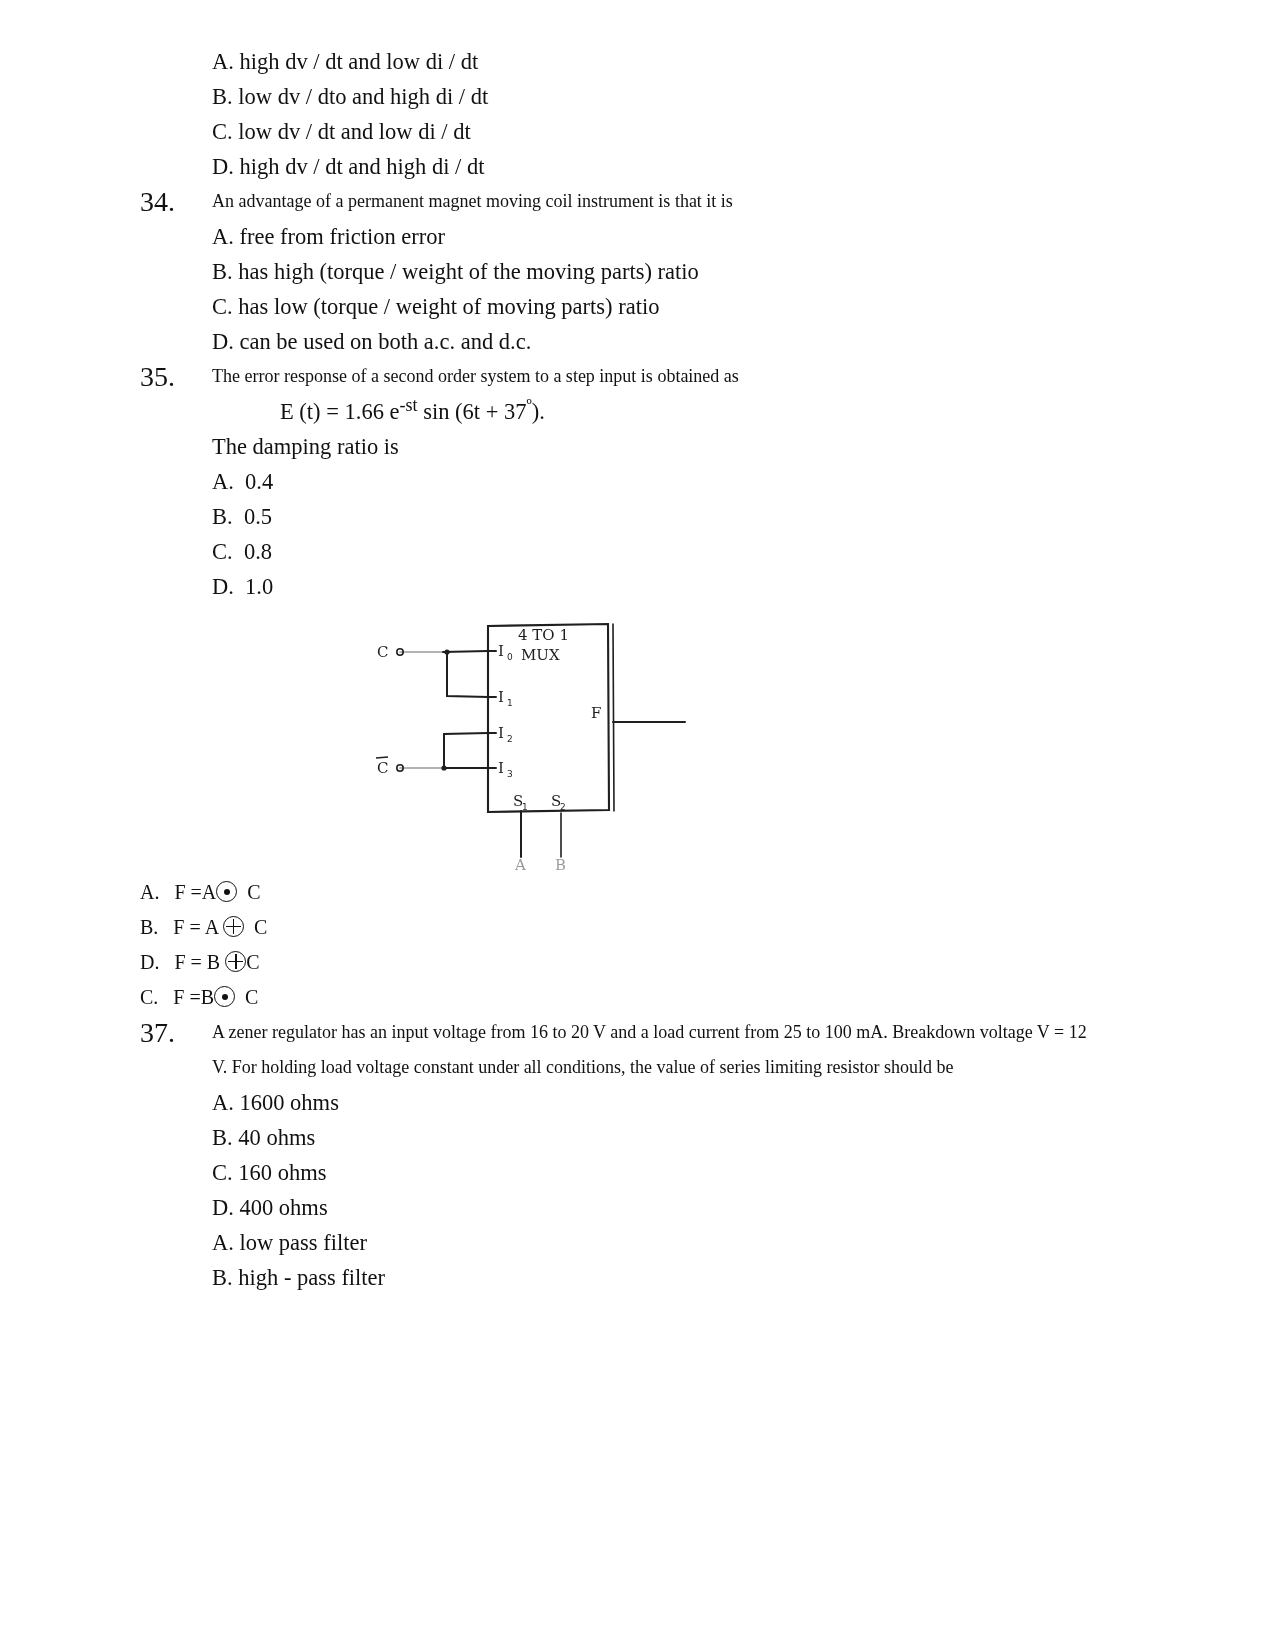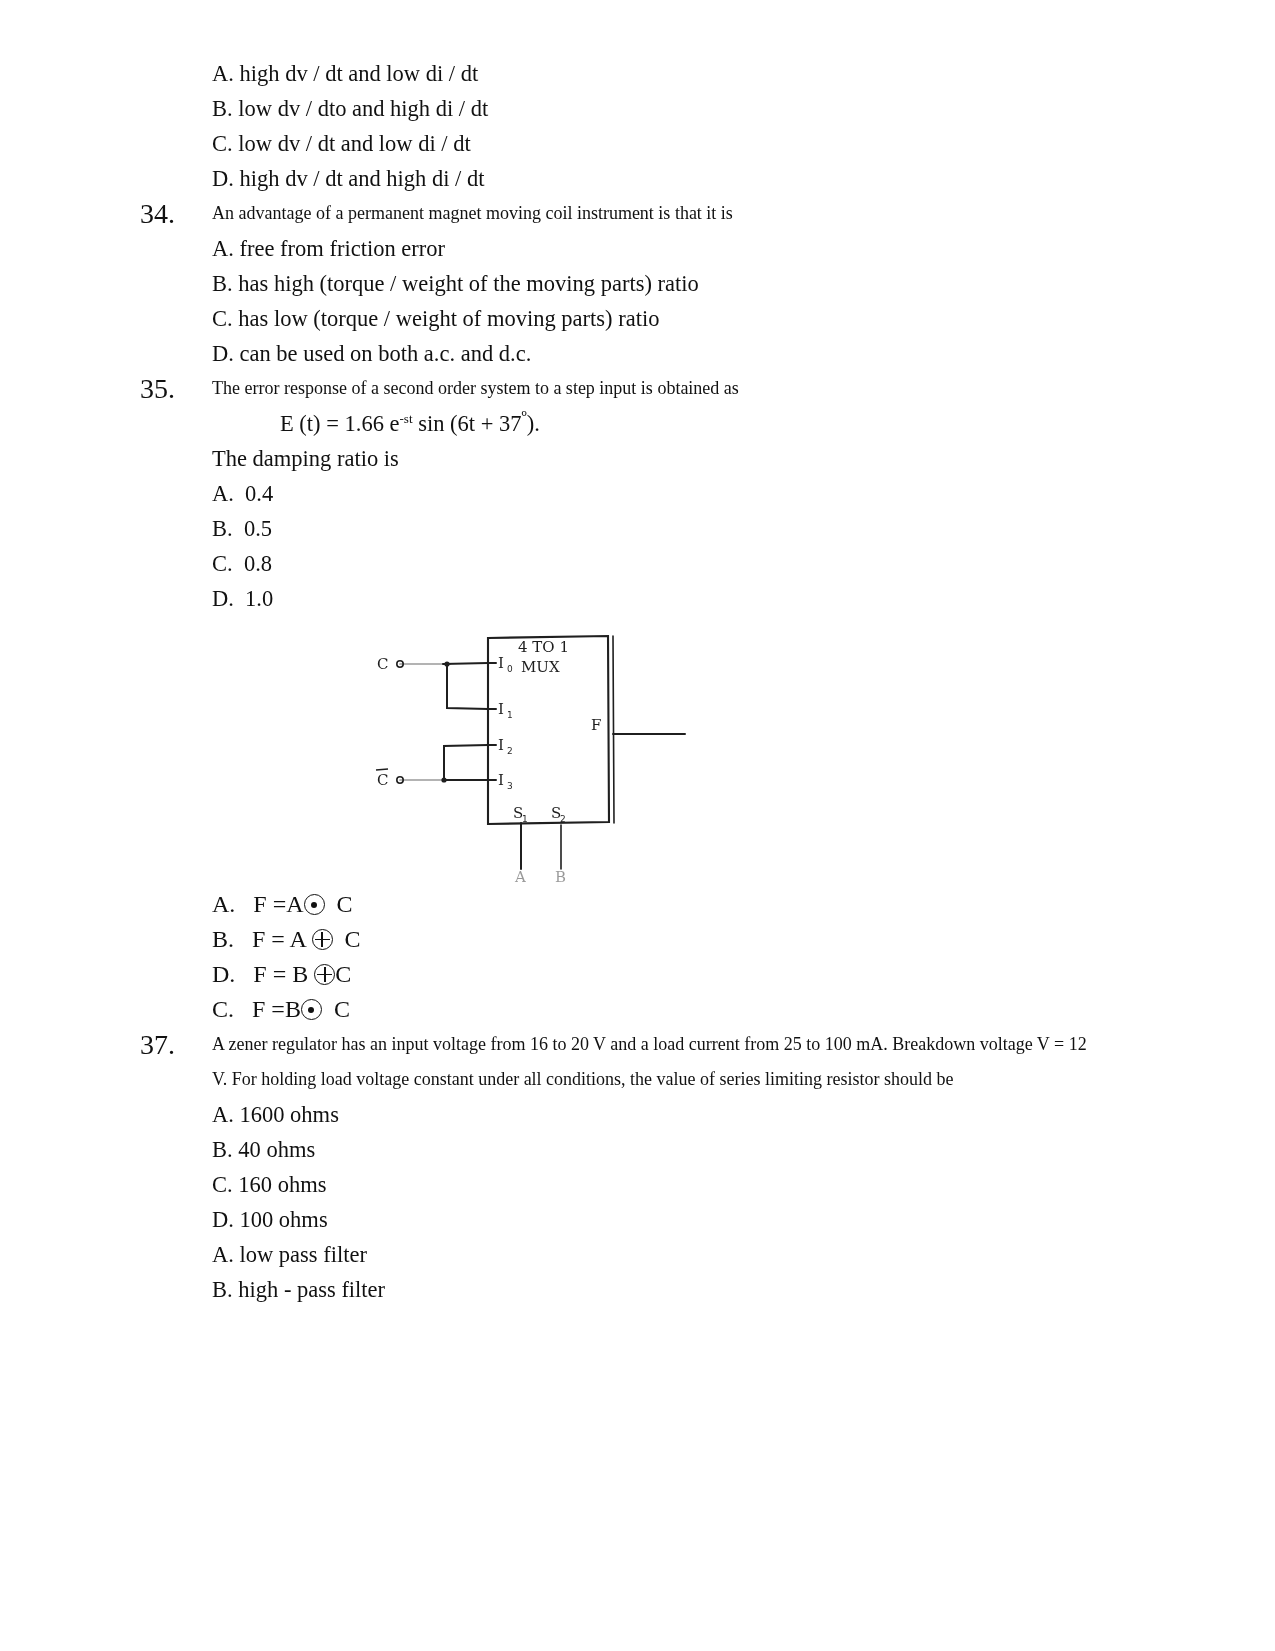--- a/index.html
+++ b/index.html
@@ -10,21 +10,21 @@
   body {
     width: 1275px;
     height: 1651px;
     position: relative;
     font-family: "Liberation Serif", "DejaVu Serif", serif;
     color: #111111;
     overflow: hidden;
   }
   .page {
     position: absolute;
-    left: 0; top: 12px;
+    left: 0; top: 0;
     width: 1275px;
     height: 1575px;
     background: #fff;
   }
   .content {
     position: absolute;
     left: 140px;
     top: 44px;
     width: 960px;
   }
@@ -48,31 +48,30 @@
     font-size: 18px;
     text-align: left;
   }
   .opt {
     margin-left: 72px;
     font-size: 22.5px;
     line-height: 35px;
     white-space: pre;
   }
   .opt-wide {
-    margin-left: 72px;
-    font-size: 24px;
+    font-size: 20px;
     line-height: 35px;
   }
   .eqline {
     margin-left: 140px;
     font-size: 22.5px;
     line-height: 35px;
   }
   sup.sm {
-    font-size: 13px;
+    font-size: 18px;
     vertical-align: super;
     line-height: 0;
   }
   .deg { font-size: 17px; vertical-align: super; line-height: 0; }
 
   .circ {
     display: inline-block;
     position: relative;
     width: 19px; height: 19px;
     border: 1.6px solid #111;
@@ -268,21 +267,21 @@
     </div>
 
     <div class="qblock">
       <div class="qrow">
         <div class="qnum">37.</div>
         <div class="qtext">A zener regulator has an input voltage from 16 to 20 V and a load current from 25 to 100 mA. Breakdown voltage V = 12 V. For holding load voltage constant under all conditions, the value of series limiting resistor should be</div>
       </div>
       <div class="opt">A. 1600 ohms</div>
       <div class="opt">B. 40 ohms</div>
       <div class="opt">C. 160 ohms</div>
-      <div class="opt">D. 100 ohms</div>
+      <div class="opt">D. 400 ohms</div>
     </div>
 
     <div class="qblock">
       <div class="opt">A. low pass filter</div>
       <div class="opt">B. high - pass filter</div>
     </div>
 
   </div>
 </div>
 

